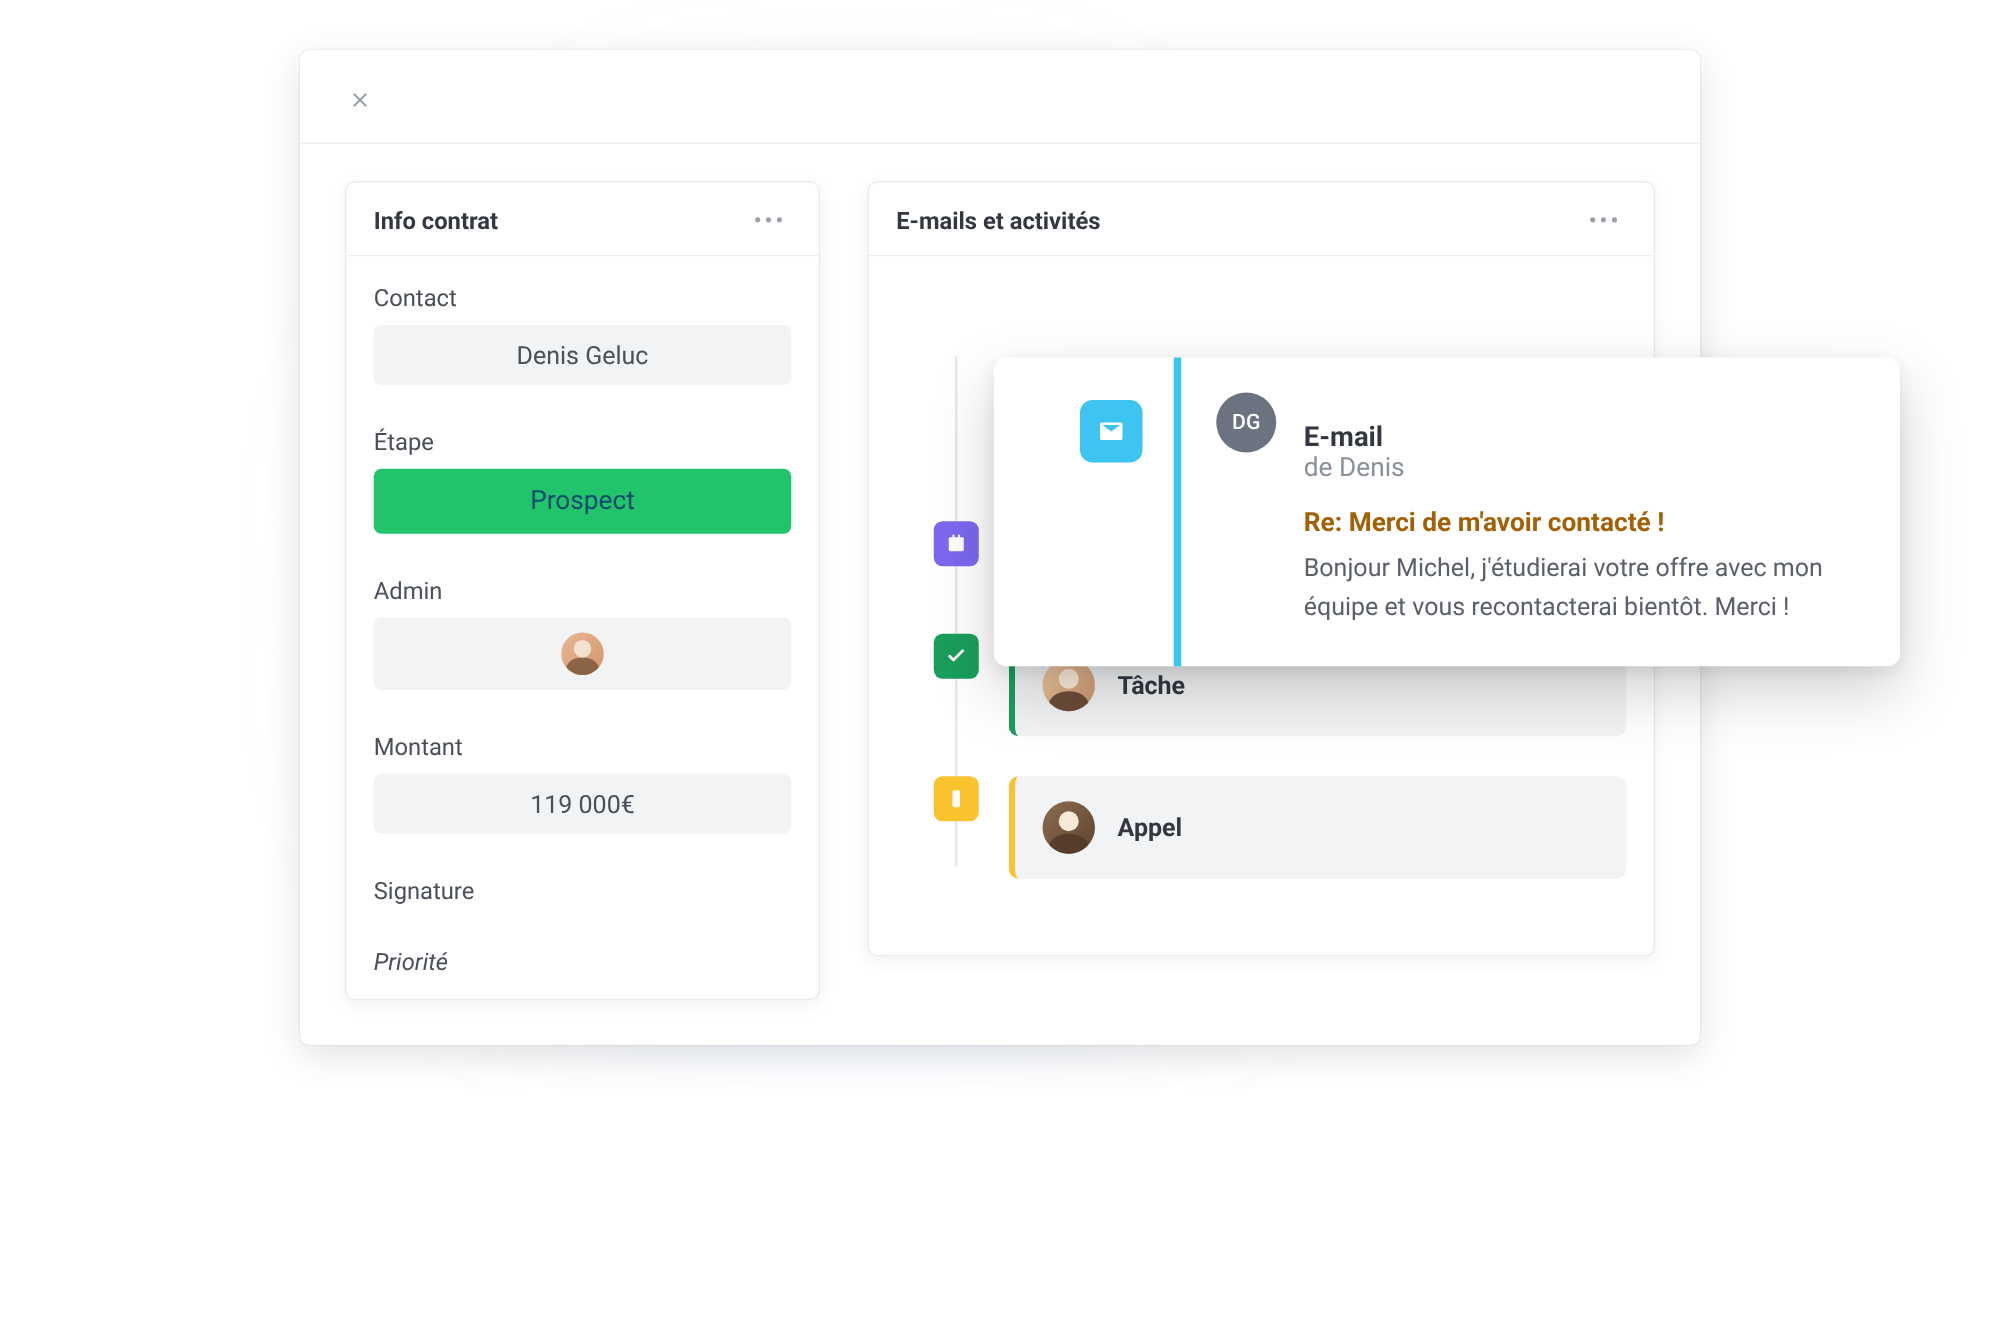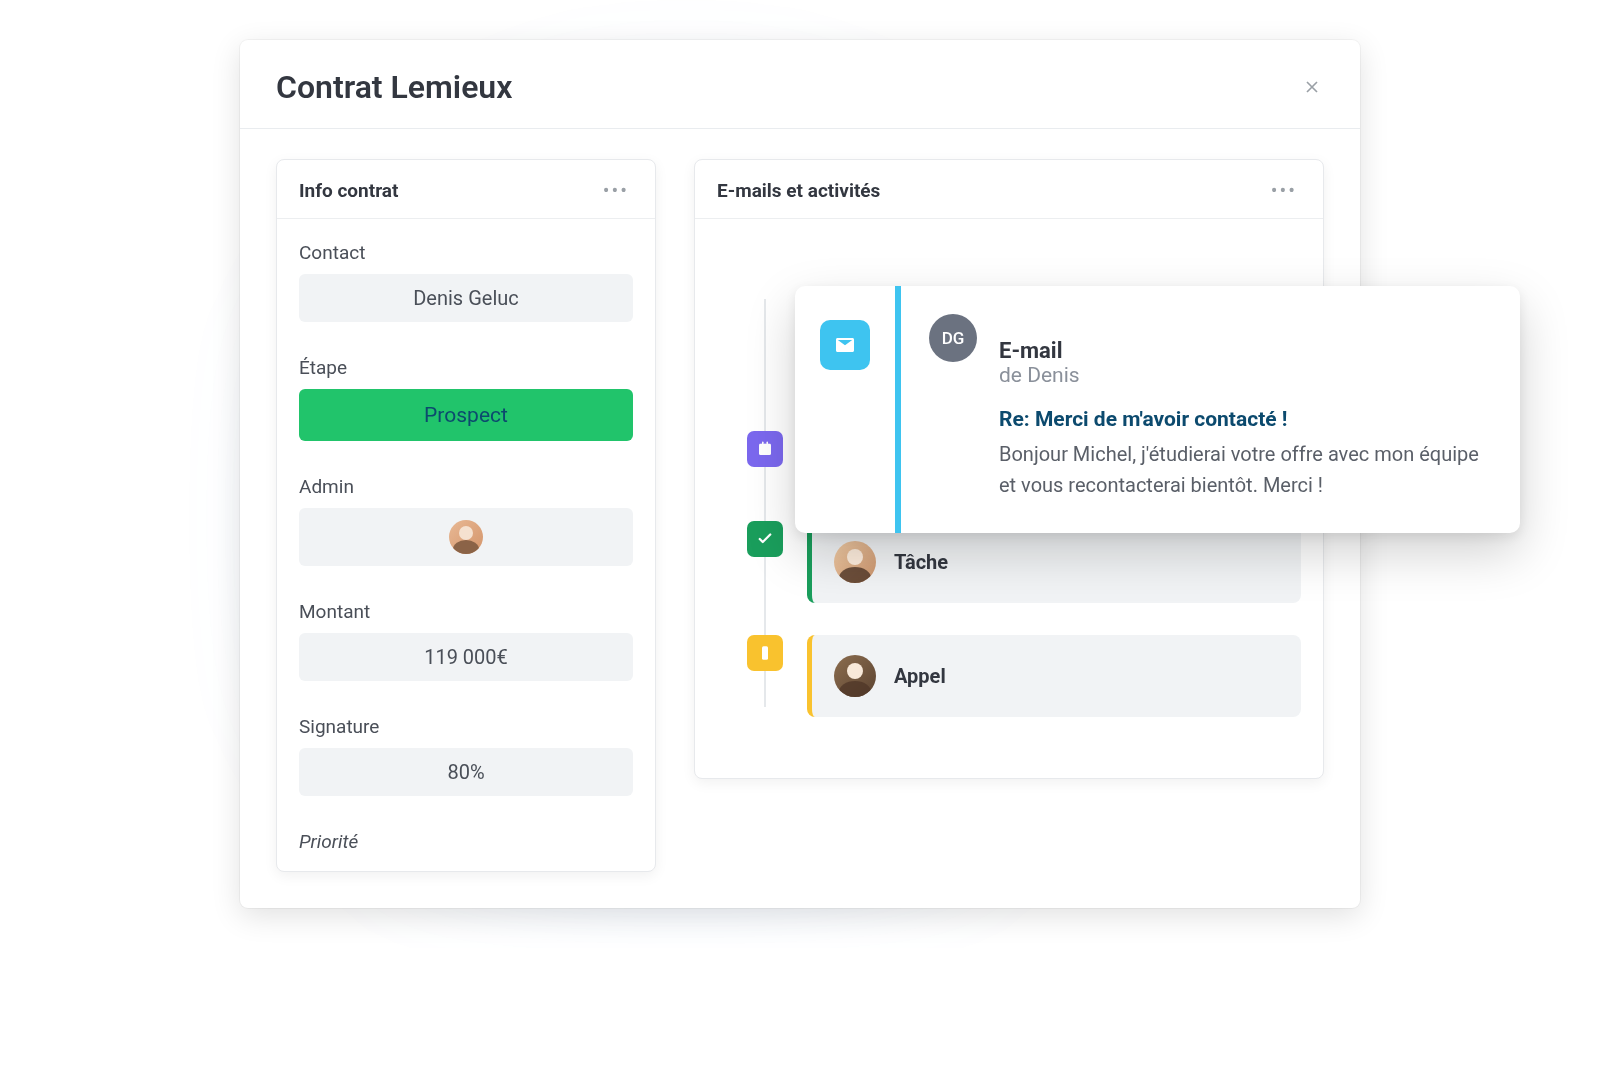--- a/index.html
+++ b/index.html
@@ -253,20 +253,21 @@
     .email-popup {
       position: absolute;
       top: 246px;
       left: 555px;
       right: -160px;
       background: #fff;
       border-radius: 10px;
       box-shadow: 0 20px 50px rgba(0,0,0,0.18), 0 4px 12px rgba(0,0,0,0.08);
       display: flex;
       z-index: 10;
+      padding-left: 44px;
     }
     .email-popup-icon-col {
       width: 100px;
       display: flex;
       align-items: flex-start;
       justify-content: center;
       padding-top: 34px;
     }
     .email-popup-icon {
       width: 50px;
@@ -308,38 +309,37 @@
       margin-top: 24px;
     }
     .email-from {
       font-size: 21px;
       color: #8a909a;
       margin-bottom: 20px;
     }
     .email-subject {
       font-size: 21px;
       font-weight: 700;
-      color: #0c4a6e;
+      color: #a16207;
       margin-bottom: 8px;
     }
     .email-body {
       font-size: 20px;
       color: #5a5f68;
       line-height: 1.55;
     }
   </style>
 </head>
 <body>
 
 <div class="outer-wrapper">
   <div class="glow"></div>
 
   <div class="modal">
     <div class="modal-header">
-      <h1 class="modal-title">Contrat Lemieux</h1>
       <div class="close-btn">
         <svg viewBox="0 0 24 24" fill="none">
             <path d="M6 6l12 12M18 6L6 18"></path>
           </svg>
       </div>
     </div>
 
     <div class="modal-body">
 
       <div class="panel info-panel">
@@ -361,21 +361,20 @@
             <div class="field-value">
               <div class="avatar-sm"></div>
             </div>
           </div>
           <div class="field">
             <div class="field-label">Montant</div>
             <div class="field-value">119 000€</div>
           </div>
           <div class="field">
             <div class="field-label">Signature</div>
-            <div class="field-value">80%</div>
           </div>
           <div class="field" style="margin-bottom:4px;font-style:italic;">
             <div class="field-label">Priorité</div>
           </div>
         </div>
       </div>
 
       <div class="panel activity-panel">
         <div class="panel-header">
           <div class="panel-title">E-mails et activités</div>

